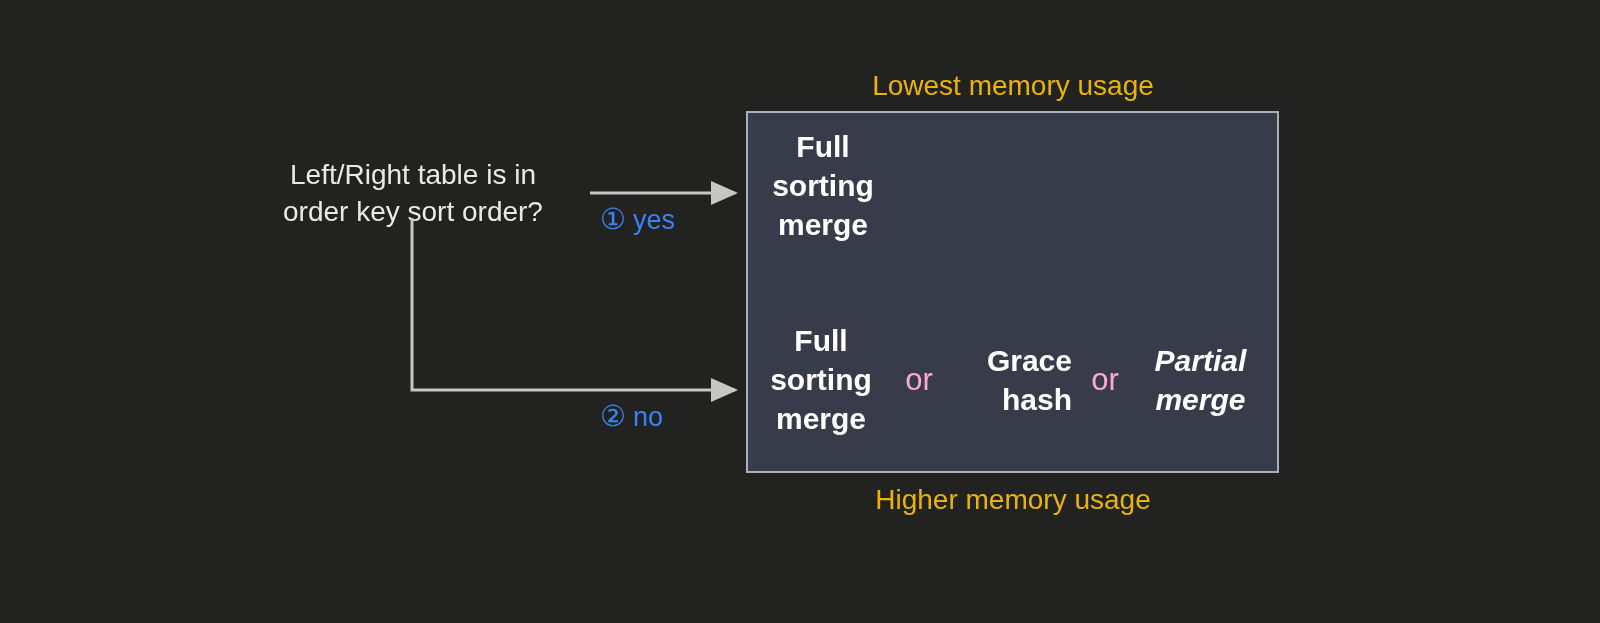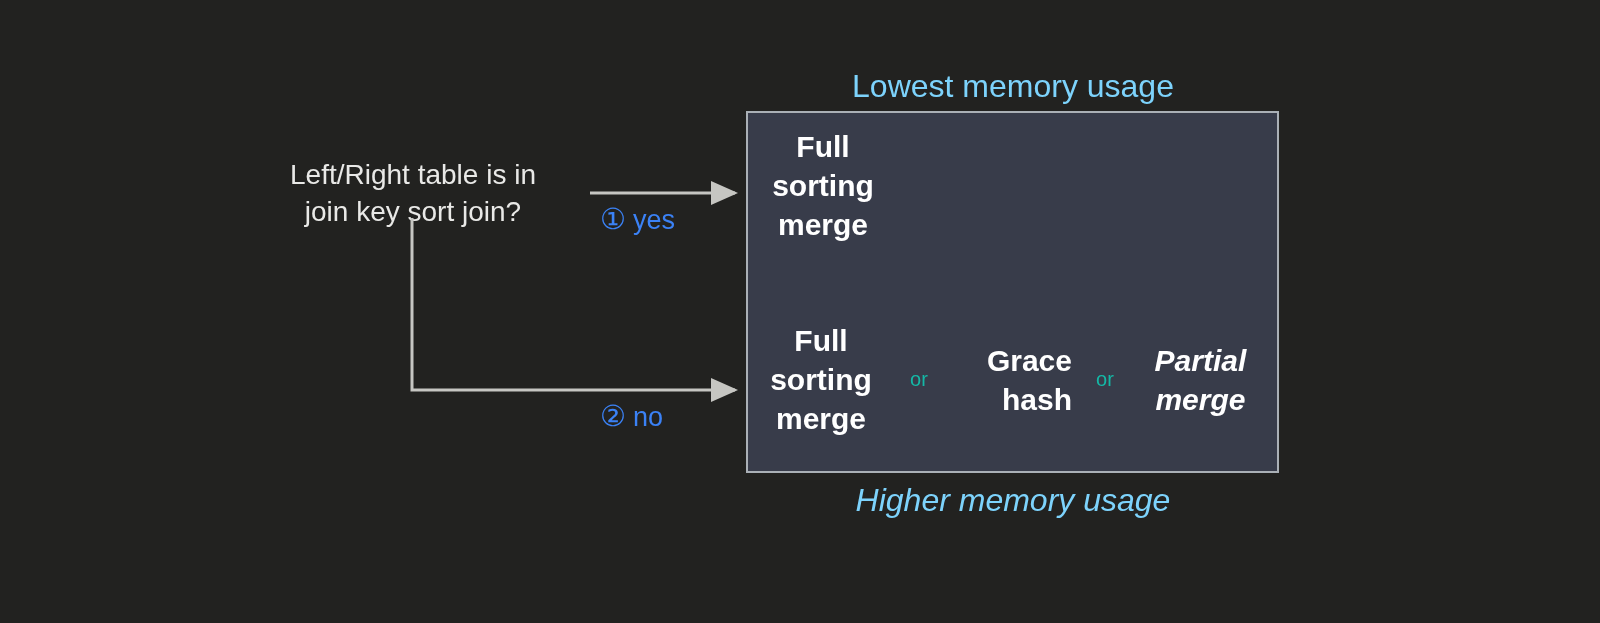--- a/index.html
+++ b/index.html
@@ -52,27 +52,27 @@
   }
   #branch-yes { left: 600px; top: 203px; }
   #branch-no  { left: 600px; top: 400px; text-align: center; }
 
   
   .caption {
     position: absolute;
     width: 534px;
     left: 746px;
     text-align: center;
-    color: #7dd3fc;
-    font-size: 32px;
+    color: #eab308;
+    font-size: 28px;
     line-height: 34px;
     white-space: nowrap;
   }
   #caption-top    { top: 69px; }
-  #caption-bottom { top: 483px; font-style: italic; }
+  #caption-bottom { top: 483px; }
 
   
   #panel {
     position: absolute;
     left: 746px;
     top: 111px;
     width: 533px;
     height: 362px;
     box-sizing: border-box;
     background: #383c4a;
@@ -102,38 +102,38 @@
 
   .option {
     color: #ffffff;
     font-weight: bold;
     font-size: 30px;
     line-height: 39px;
     text-align: center;
     white-space: pre-line;
   }
   .sep {
-    color: #14b8a6;
-    font-size: 20px;
+    color: #f9a8d4;
+    font-size: 31px;
     font-weight: normal;
     padding: 0 8px;
     white-space: nowrap;
   }
   #opt-sorted-primary { width: 130px; }
   #opt-full-merge     { width: 130px; }
   #opt-grace-hash     { width: 120px; text-align: right; }
   #opt-partial-merge  { width: 125px; font-style: italic; }
 </style>
 </head>
 <body>
 
 <div id="canvas">
 
   <div id="question">Left/Right table is in
-join key sort join?</div>
+order key sort order?</div>
 
   <svg id="connectors" viewBox="0 0 1600 623" xmlns="http://www.w3.org/2000/svg">
     <defs>
       <marker id="arrowhead" markerWidth="9" markerHeight="8" refX="8" refY="4" orient="auto" markerUnits="strokeWidth">
         <path d="M0,0 L9,4 L0,8 Z" fill="#c6c6c2"></path>
       </marker>
     </defs>
 
     <line x1="590" y1="193" x2="735" y2="193" stroke="#c6c6c2" stroke-width="3" marker-end="url(#arrowhead)"></line>
 

